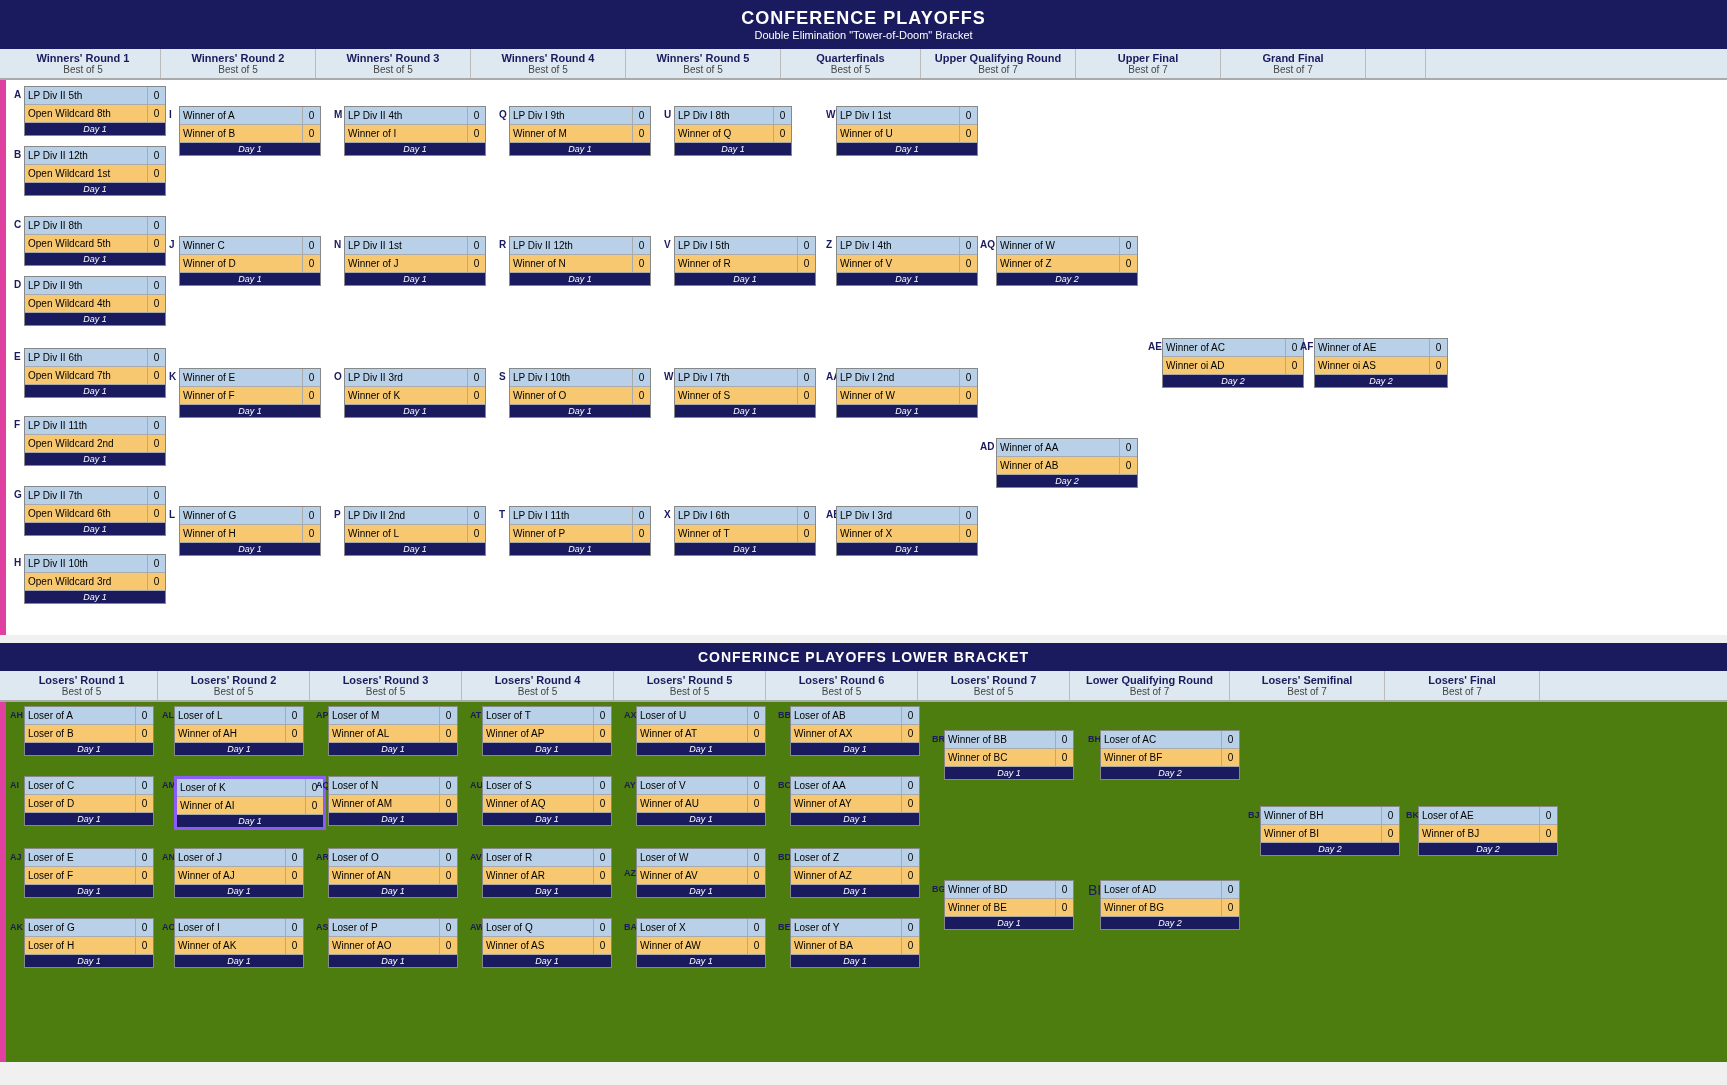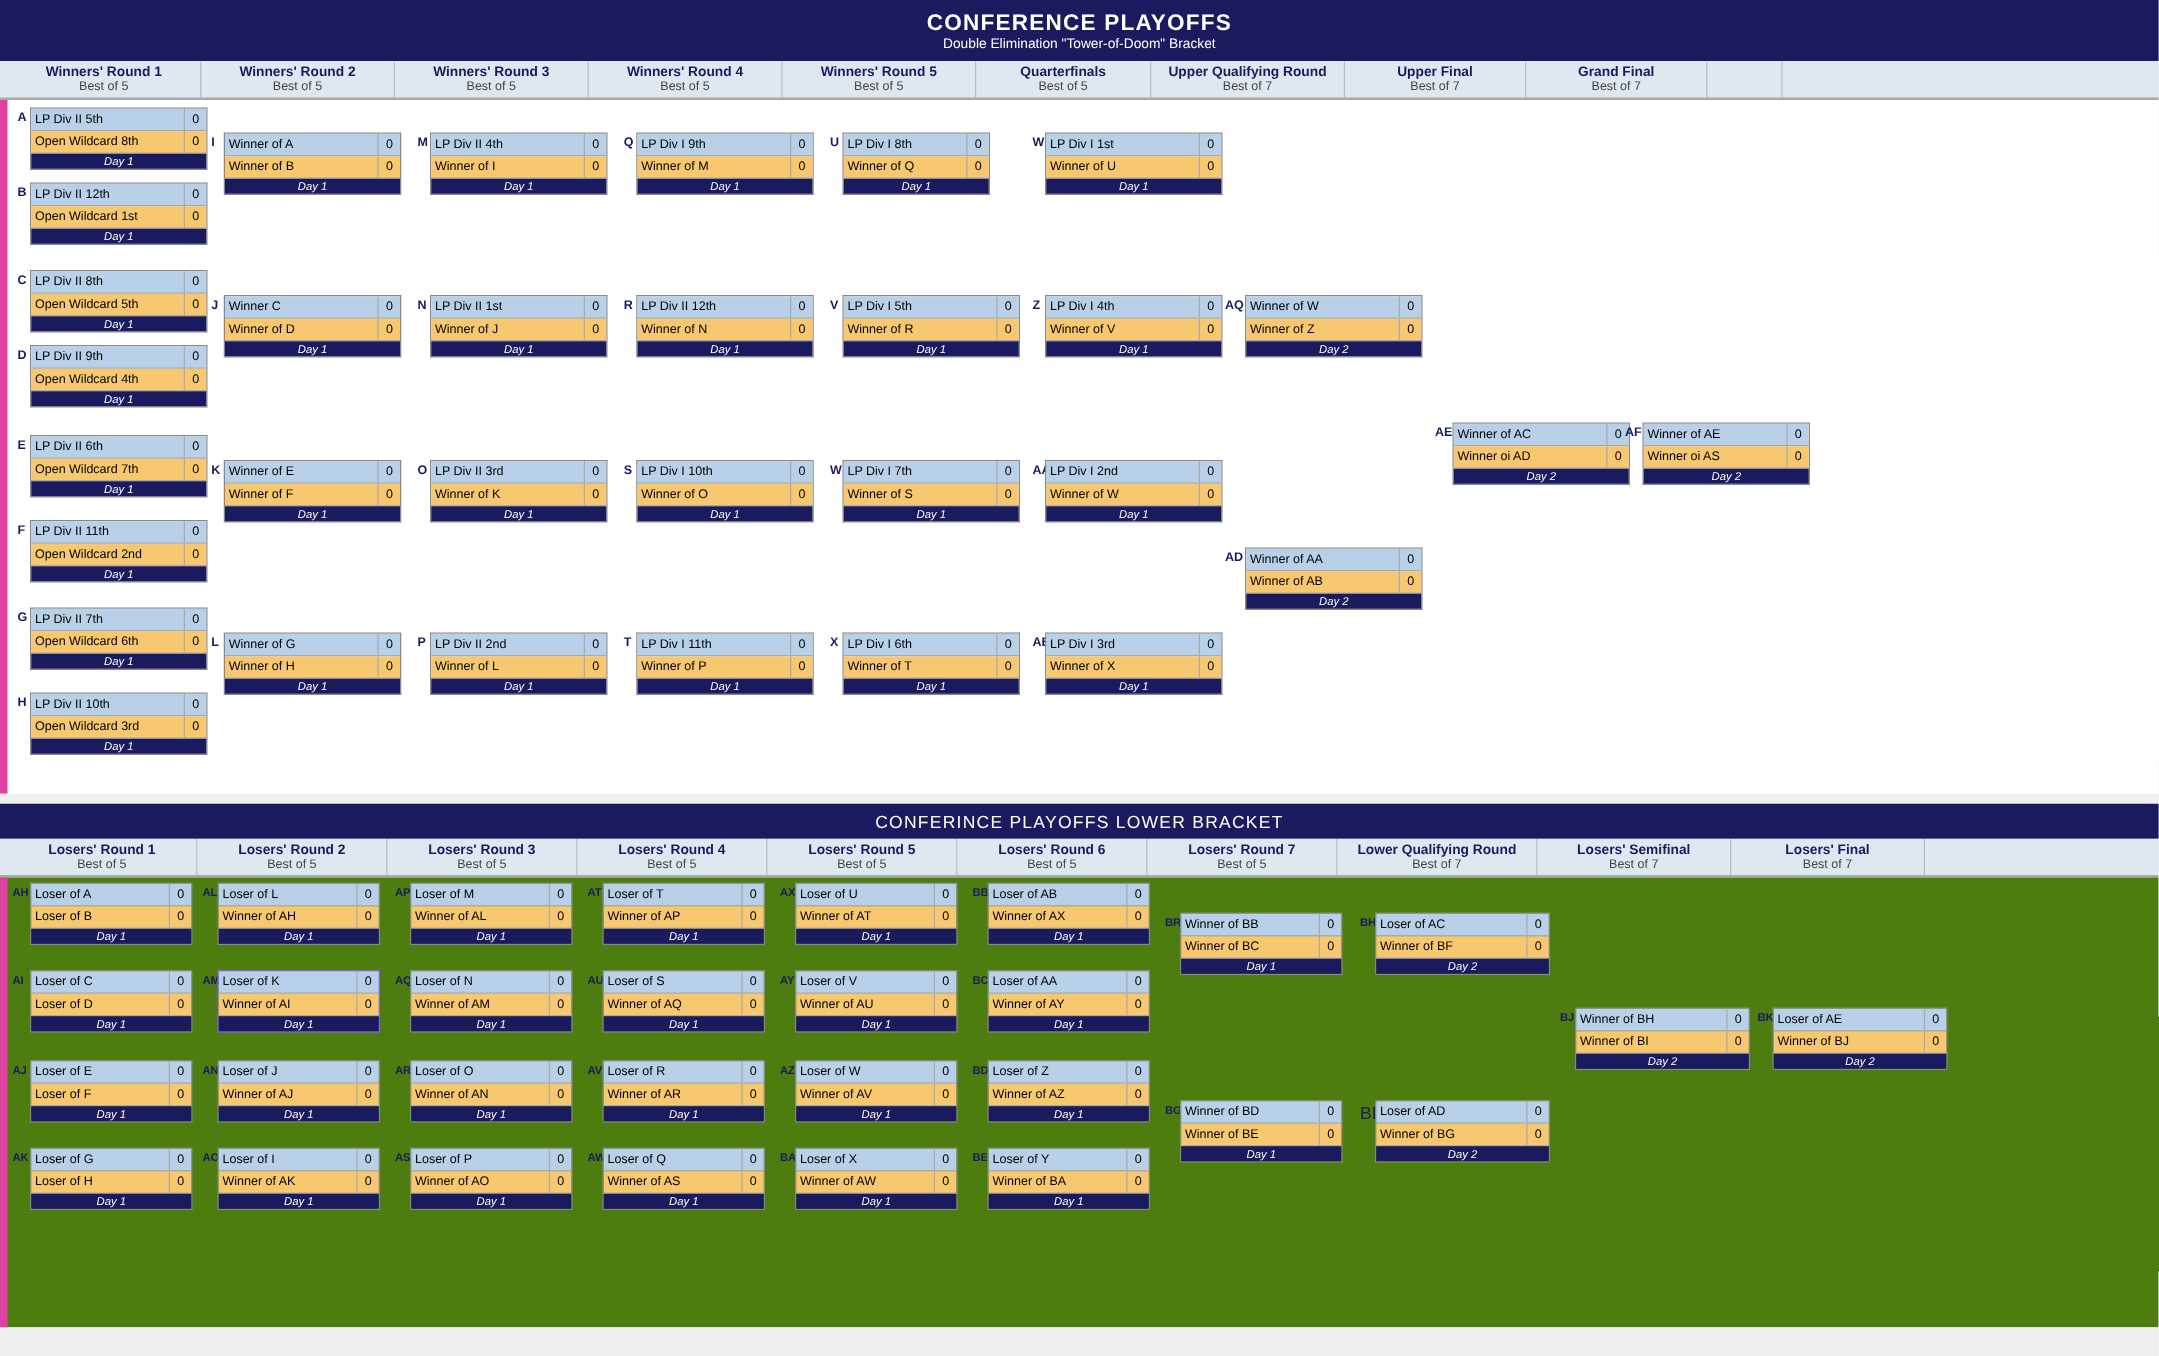--- a/index.html
+++ b/index.html
@@ -13,21 +13,21 @@
     }
     .main-header h1 { font-size: 18px; font-weight: bold; letter-spacing: 1px; }
     .main-header p { font-size: 11px; }
     
     .section-header {
       background: #1a1a5e;
       color: white;
       text-align: center;
       padding: 6px 4px;
       font-size: 14px;
-      font-weight: normal;
+      font-weight: bold;
       letter-spacing: 1px;
       margin-top: 8px;
     }
     .row-blue { background: #b8d0e8; }
     .row-orange { background: #f8c870; }
     .row-day { background: #1a1a5e; color: white; text-align: center; font-style: italic; font-size: 9px; padding: 1px 0; }
     
     .match-row {
       display: flex;
       border-bottom: 1px solid #aaa;
@@ -724,21 +724,21 @@
         <div class="match-row row-orange">
             <span class="match-name">Winner of AH</span>
             <span class="match-score">0</span>
           </div>
         <div class="row-day">Day 1</div>
       </div>
 
       <div style="position:absolute;left:162px;top:76px;">
         <span style="font-size:9px;font-weight:bold;color:#1a1a5e;">AM</span>
       </div>
-      <div style="position:absolute;left:174px;top:74px;width:130px;border:1px solid #8b5cf6;">
+      <div style="position:absolute;left:174px;top:74px;width:152px;border:3px solid #8b5cf6;">
         <div class="match-row row-blue">
             <span class="match-name">Loser of K</span>
             <span class="match-score">0</span>
           </div>
         <div class="match-row row-orange">
             <span class="match-name">Winner of AI</span>
             <span class="match-score">0</span>
           </div>
         <div class="row-day">Day 1</div>
       </div>
@@ -916,21 +916,21 @@
             <span class="match-name">Loser of V</span>
             <span class="match-score">0</span>
           </div>
         <div class="match-row row-orange">
             <span class="match-name">Winner of AU</span>
             <span class="match-score">0</span>
           </div>
         <div class="row-day">Day 1</div>
       </div>
 
-      <div style="position:absolute;left:624px;top:148px;">
+      <div style="position:absolute;left:624px;top:164px;">
         <span style="font-size:9px;font-weight:bold;color:#1a1a5e;">AZ</span>
       </div>
       <div style="position:absolute;left:636px;top:146px;width:130px;border:1px solid #888;">
         <div class="match-row row-blue">
             <span class="match-name">Loser of W</span>
             <span class="match-score">0</span>
           </div>
         <div class="match-row row-orange">
             <span class="match-name">Winner of AV</span>
             <span class="match-score">0</span>

